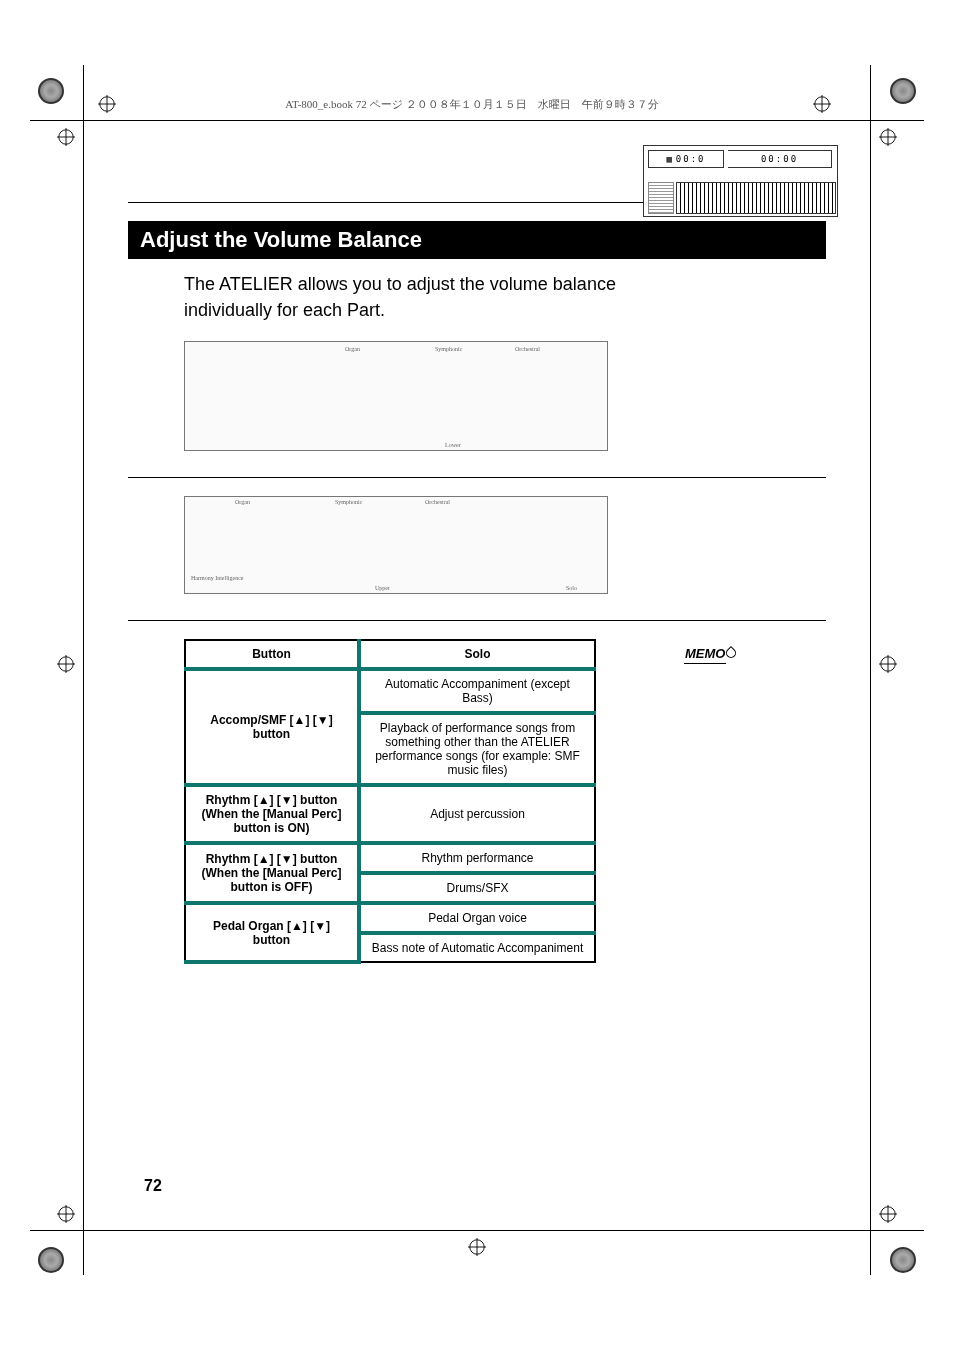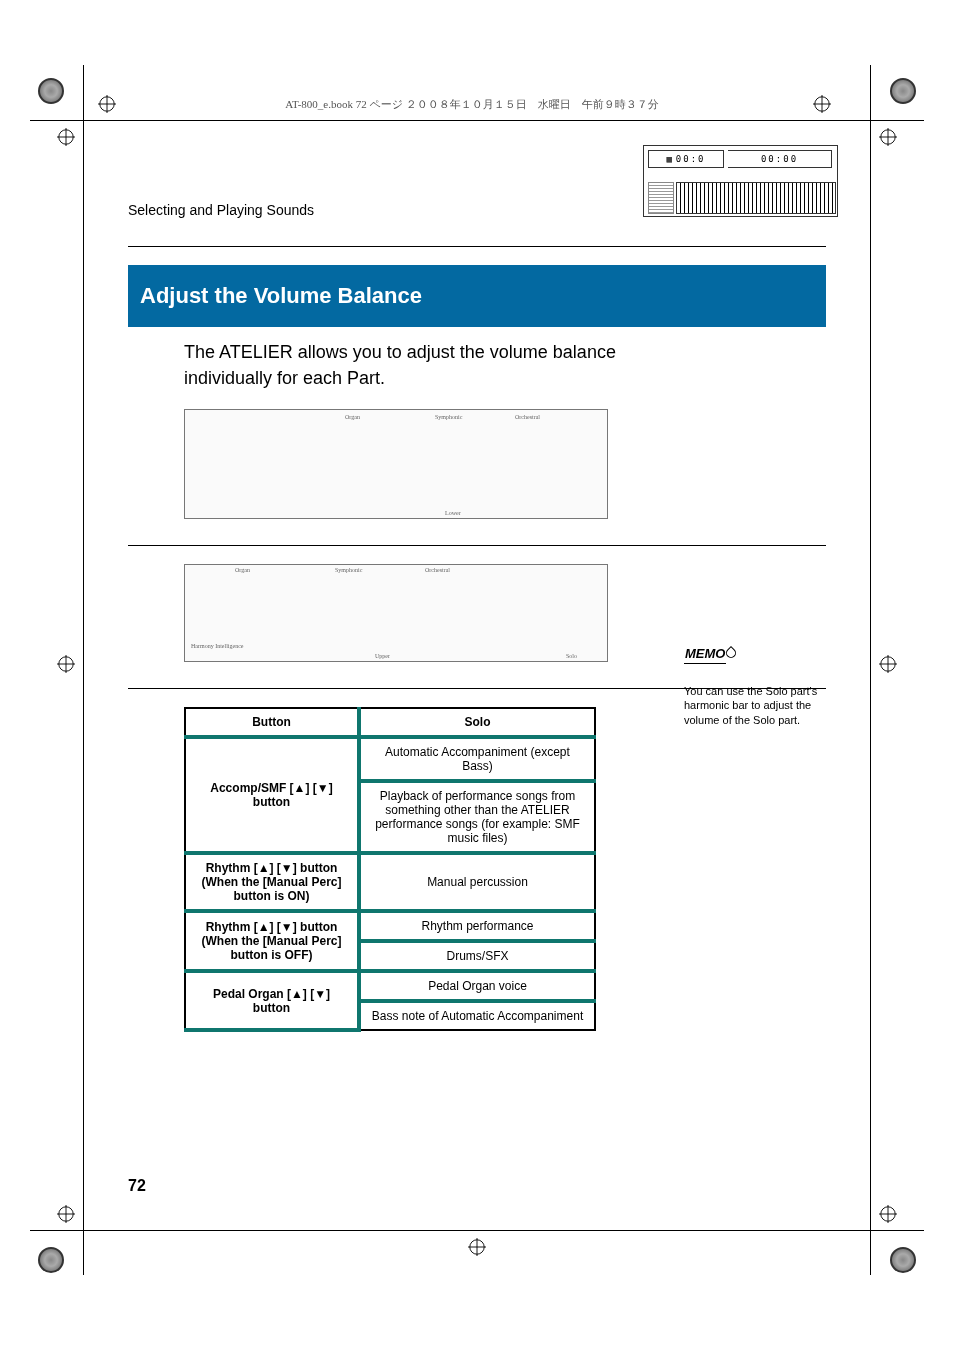--- a/index.html
+++ b/index.html
@@ -66,26 +66,26 @@
     font-size: 14px;
     font-family: "Arial", sans-serif;
     margin-bottom: 28px;
   }
   .hr-top {
     border: none;
     border-top: 1px solid #000;
     margin-bottom: 18px;
   }
   .heading-bar {
-    background: #0369a1;
+    background: #000000;
     color: #fff;
     font-family: "Arial", sans-serif;
     font-weight: bold;
     font-size: 22px;
-    padding: 18px 12px;
+    padding: 6px 12px;
     margin-bottom: 12px;
   }
   .intro {
     font-family: "Arial", sans-serif;
     font-size: 18px;
     margin-left: 56px;
     margin-right: 200px;
     line-height: 1.45;
     margin-bottom: 18px;
   }
@@ -211,21 +211,21 @@
     border-right: 2px solid #000;
   }
   table.parts tr:last-child td {
     border-bottom: 2px solid #000;
   }
   table.parts td.bold { font-weight: bold; width: 174px; }
 
   .page-num {
     position: absolute;
     bottom: 56px;
-    left: 0px;
+    left: 16px;
     font-weight: bold;
     font-size: 16px;
     font-family: "Arial", sans-serif;
   }
 </style>
 </head>
 <body>
 
 <div class="crop-mark tl"></div>
 <div class="crop-mark tr"></div>
@@ -309,21 +309,20 @@
         <span style="margin-right:2px;">▦</span>
         <span>00:0</span>
       </div>
     <div class="disp d2">
         <span>00:00</span>
       </div>
     <div class="kb2"></div>
     <div class="kb"></div>
   </div>
 
-  <div class="section-label">Selecting and Playing Sounds</div>
 
   <hr class="hr-top">
 
   <div class="heading-bar">Adjust the Volume Balance</div>
 
   <p class="intro">The ATELIER allows you to adjust the volume balance individually for each Part.</p>
 
   <div class="img-placeholder first">
     <span class="tiny-label" style="left:160px; top:4px;">Organ</span>
     <span class="tiny-label" style="left:250px; top:4px;">Symphonic</span>
@@ -340,42 +339,41 @@
     <span class="tiny-label" style="left:190px; bottom:2px;">Upper</span>
     <span class="tiny-label" style="right:30px; bottom:2px;">Solo</span>
     <span class="tiny-label" style="left:6px; bottom:12px;">Harmony Intelligence</span>
   </div>
 
   <hr class="hr-top">
 
 
   <div class="memo-block">
     <div class="memo-title">MEMO</div>
-    <div>You can use the Solo part's harmonic bar to adjust the volume of the Solo part.</div>
   </div>
 
   <table class="parts">
     <thead>
       <tr>
         <th>Button</th>
         <th>Solo</th>
       </tr>
     </thead>
     <tbody>
       <tr>
         <td class="bold" rowspan="2">Accomp/SMF [▲] [▼] button</td>
         <td>Automatic Accompaniment (except Bass)</td>
       </tr>
       <tr>
         <td>Playback of performance songs from something other than the ATELIER performance songs (for example: SMF music files)</td>
       </tr>
       <tr>
         <td class="bold" style="white-space:pre-line;">Rhythm [▲] [▼] button
 (When the [Manual Perc] button is ON)</td>
-        <td>Manual percussion</td>
+        <td>Adjust percussion</td>
       </tr>
       <tr>
         <td class="bold" rowspan="2" style="white-space:pre-line;">Rhythm [▲] [▼] button
 (When the [Manual Perc] button is OFF)</td>
         <td>Rhythm performance</td>
       </tr>
       <tr>
         <td>Drums/SFX</td>
       </tr>
       <tr>

